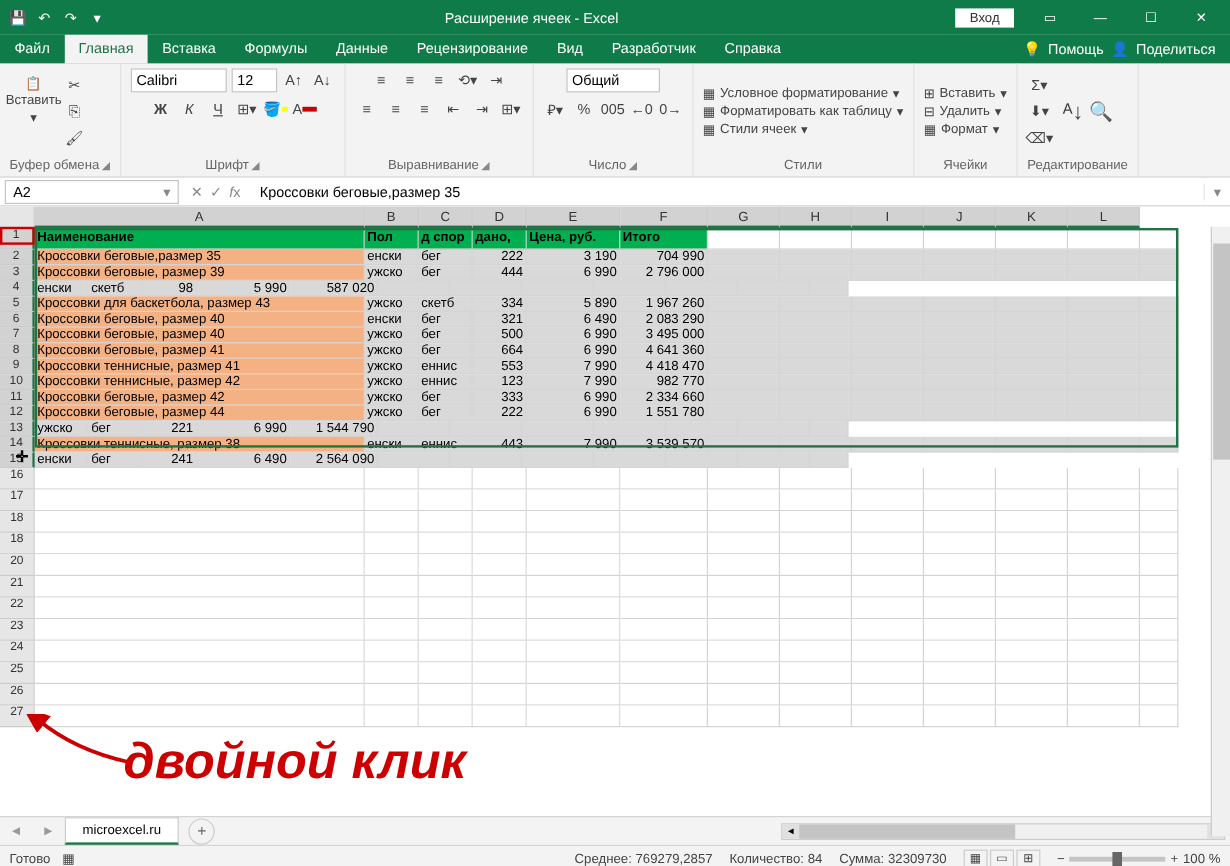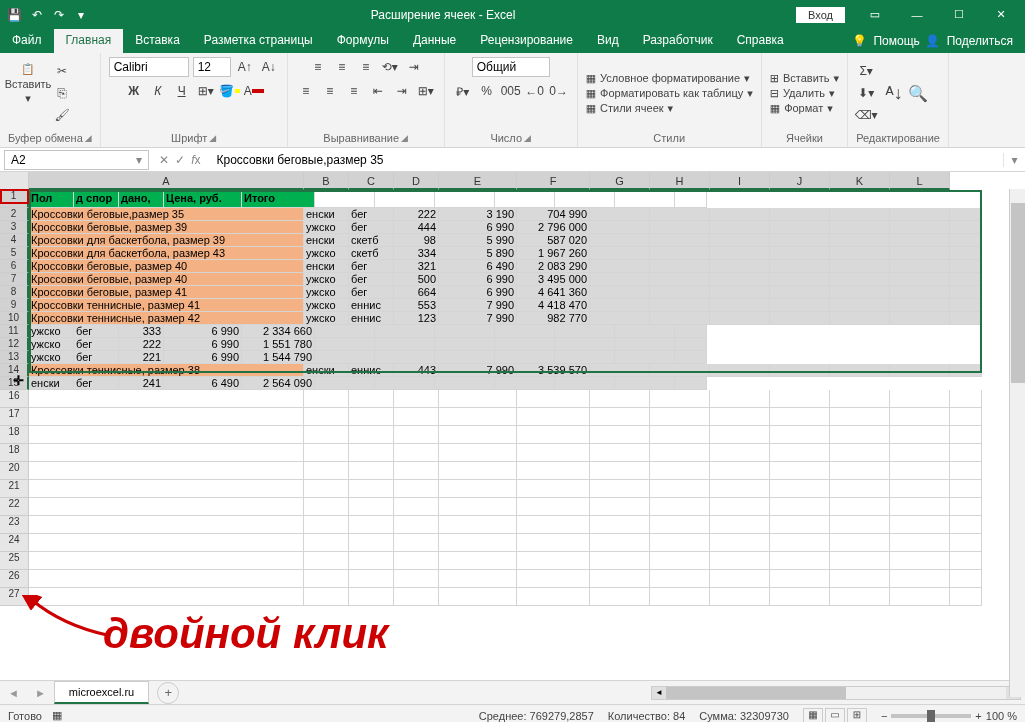--- a/index.html
+++ b/index.html
@@ -96,21 +96,20 @@
     <span class="win-btn">☐</span>
     <span class="win-btn">✕</span>
   </div>
 </div>
 
 <div class="tabstrip">
   <div id="tabs-container" style="display: flex;">
       <div class="tab">Файл</div>
       <div class="tab active">Главная</div>
       <div class="tab">Вставка</div>
-      <div class="tab">Разметка страницы</div>
       <div class="tab">Формулы</div>
       <div class="tab">Данные</div>
       <div class="tab">Рецензирование</div>
       <div class="tab">Вид</div>
       <div class="tab">Разработчик</div>
       <div class="tab">Справка</div>
     </div>
   <div class="tabstrip-right">
     <span>💡</span>
     <span>Помощь</span>
@@ -306,20 +305,21 @@
         <div class="row-hdr big">21</div>
         <div class="row-hdr big">22</div>
         <div class="row-hdr big">23</div>
         <div class="row-hdr big">24</div>
         <div class="row-hdr big">25</div>
         <div class="row-hdr big">26</div>
         <div class="row-hdr big">27</div>
       </div>
     <div class="cells" id="cells">
         <div class="data-row hdr-row">
+          <div class="cell hdr" style="width:275px">Наименование</div>
           <div class="cell hdr" style="width:45px">Пол</div>
           <div class="cell hdr" style="width:45px">д спор</div>
           <div class="cell hdr" style="width:45px">дано,</div>
           <div class="cell hdr" style="width:78px">Цена, руб.</div>
           <div class="cell hdr" style="width:73px">Итого</div>
           <div class="cell blank" style="width:60px"></div>
           <div class="cell blank" style="width:60px"></div>
           <div class="cell blank" style="width:60px"></div>
           <div class="cell blank" style="width:60px"></div>
           <div class="cell blank" style="width:60px"></div>
@@ -350,21 +350,20 @@
           <div class="cell num" style="width:73px">2 796 000</div>
           <div class="cell" style="width:60px"></div>
           <div class="cell" style="width:60px"></div>
           <div class="cell" style="width:60px"></div>
           <div class="cell" style="width:60px"></div>
           <div class="cell" style="width:60px"></div>
           <div class="cell" style="width:60px"></div>
           <div class="cell" style="width:32px"></div>
         </div>
         <div class="data-row">
-          <div class="cell name" style="width:275px">Кроссовки для баскетбола, размер 39</div>
           <div class="cell txt" style="width:45px">енски</div>
           <div class="cell txt" style="width:45px">скетб</div>
           <div class="cell num" style="width:45px">98</div>
           <div class="cell num" style="width:78px">5 990</div>
           <div class="cell num" style="width:73px">587 020</div>
           <div class="cell" style="width:60px"></div>
           <div class="cell" style="width:60px"></div>
           <div class="cell" style="width:60px"></div>
           <div class="cell" style="width:60px"></div>
           <div class="cell" style="width:60px"></div>
@@ -455,34 +454,36 @@
           <div class="cell num" style="width:73px">982 770</div>
           <div class="cell" style="width:60px"></div>
           <div class="cell" style="width:60px"></div>
           <div class="cell" style="width:60px"></div>
           <div class="cell" style="width:60px"></div>
           <div class="cell" style="width:60px"></div>
           <div class="cell" style="width:60px"></div>
           <div class="cell" style="width:32px"></div>
         </div>
         <div class="data-row">
+          <div class="cell name" style="width:275px">Кроссовки беговые, размер 42</div>
           <div class="cell txt" style="width:45px">ужско</div>
           <div class="cell txt" style="width:45px">бег</div>
           <div class="cell num" style="width:45px">333</div>
           <div class="cell num" style="width:78px">6 990</div>
           <div class="cell num" style="width:73px">2 334 660</div>
           <div class="cell" style="width:60px"></div>
           <div class="cell" style="width:60px"></div>
           <div class="cell" style="width:60px"></div>
           <div class="cell" style="width:60px"></div>
           <div class="cell" style="width:60px"></div>
           <div class="cell" style="width:60px"></div>
           <div class="cell" style="width:32px"></div>
         </div>
         <div class="data-row">
+          <div class="cell name" style="width:275px">Кроссовки беговые, размер 44</div>
           <div class="cell txt" style="width:45px">ужско</div>
           <div class="cell txt" style="width:45px">бег</div>
           <div class="cell num" style="width:45px">222</div>
           <div class="cell num" style="width:78px">6 990</div>
           <div class="cell num" style="width:73px">1 551 780</div>
           <div class="cell" style="width:60px"></div>
           <div class="cell" style="width:60px"></div>
           <div class="cell" style="width:60px"></div>
           <div class="cell" style="width:60px"></div>
           <div class="cell" style="width:60px"></div>

